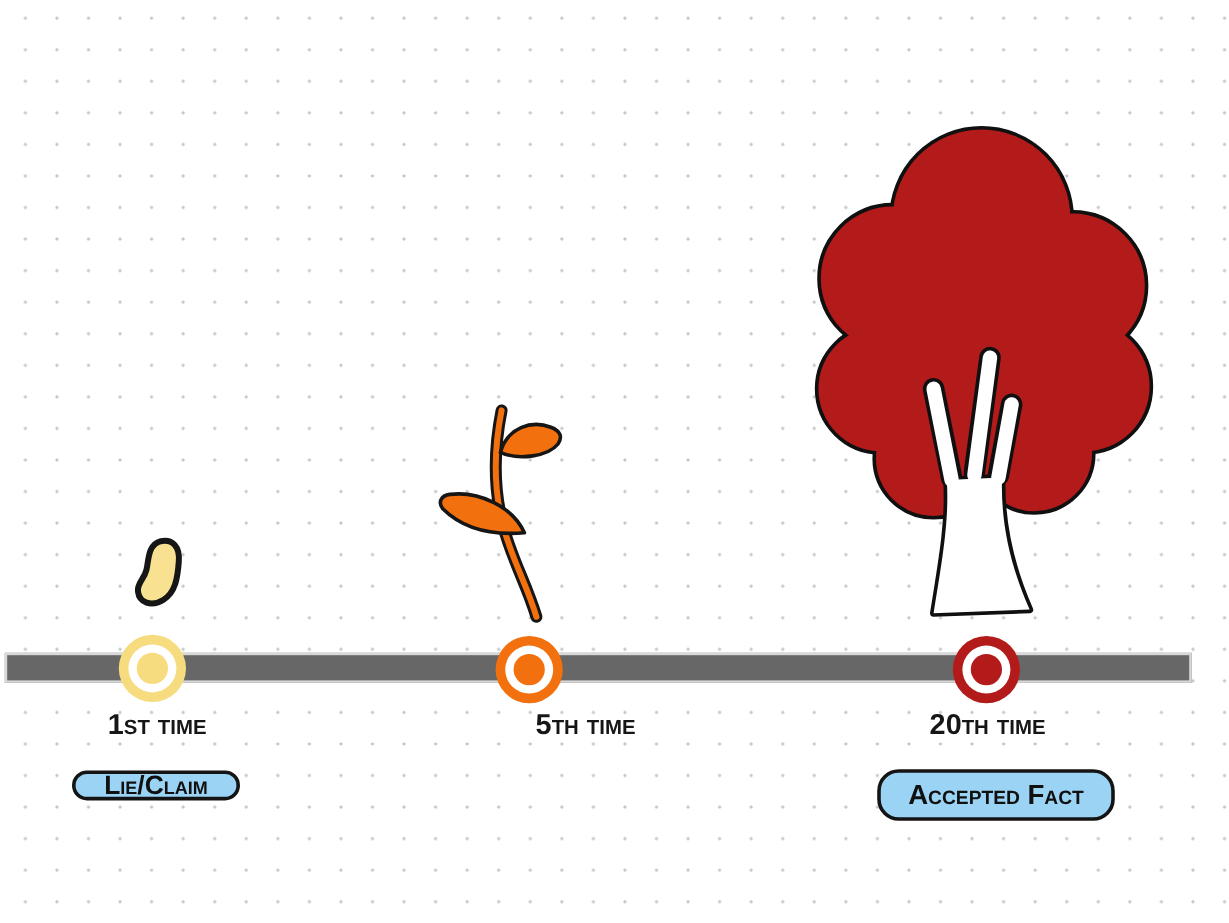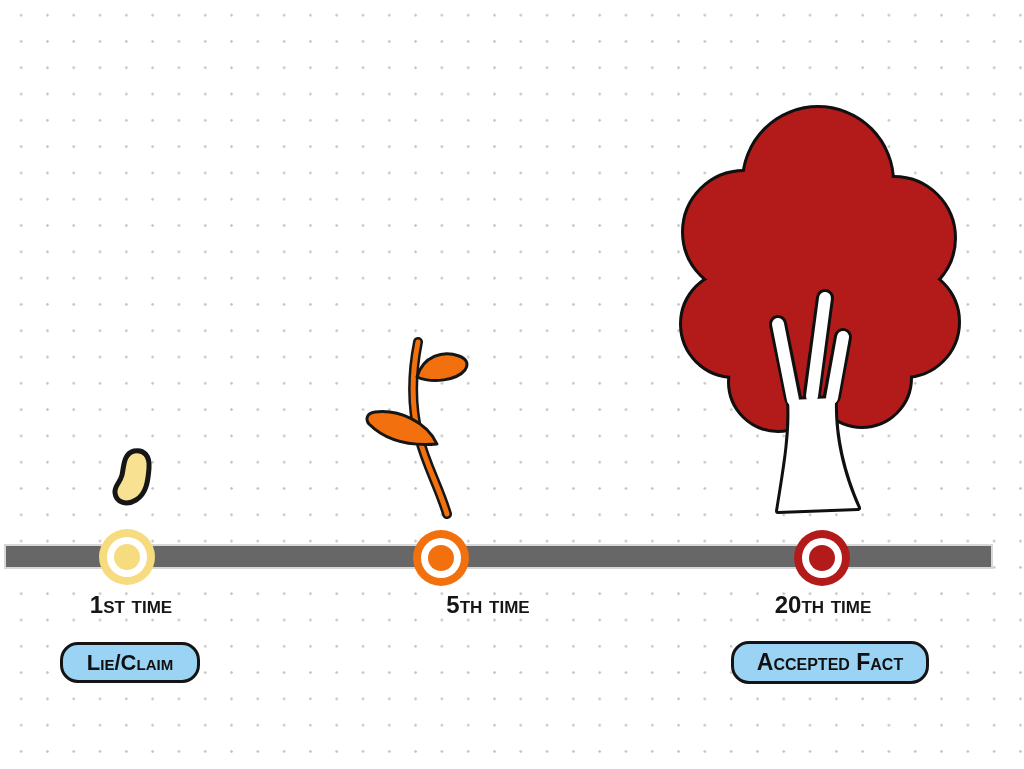--- a/index.html
+++ b/index.html
@@ -39,21 +39,21 @@
     white-space:nowrap;
     text-align:center;
   }
   .l1{left:131px;top:591px;} .l2{left:441px;top:591px;margin-left:47px;} .l3{left:823px;top:591px;}
   .badge{
     position:absolute;box-sizing:border-box;
     display:flex;align-items:center;justify-content:center;
     background:#9AD3F4;border:3px solid #141414;border-radius:18px;
     font-variant:small-caps;font-weight:700;color:#101010;white-space:nowrap;
   }
-  .b1{left:60px;top:642px;width:140px;height:41px;font-size:22px;}
+  .b1{left:60px;top:642px;width:140px;height:25px;font-size:22px;}
   .b3{left:731px;top:641px;width:198px;height:43px;font-size:23px;}
   .website{
     position:absolute;right:14px;top:728px;
     font-family:"Liberation Serif",serif;font-size:26px;color:#1c1c1c;
   }
   .seed-svg{position:absolute;left:108px;top:446px;}
   .sprout-svg{position:absolute;left:353px;top:332px;}
   .tree-svg{position:absolute;left:672px;top:102px;}
   
   .cs{fill:#B31B1B;stroke:#101010;stroke-width:6;}

